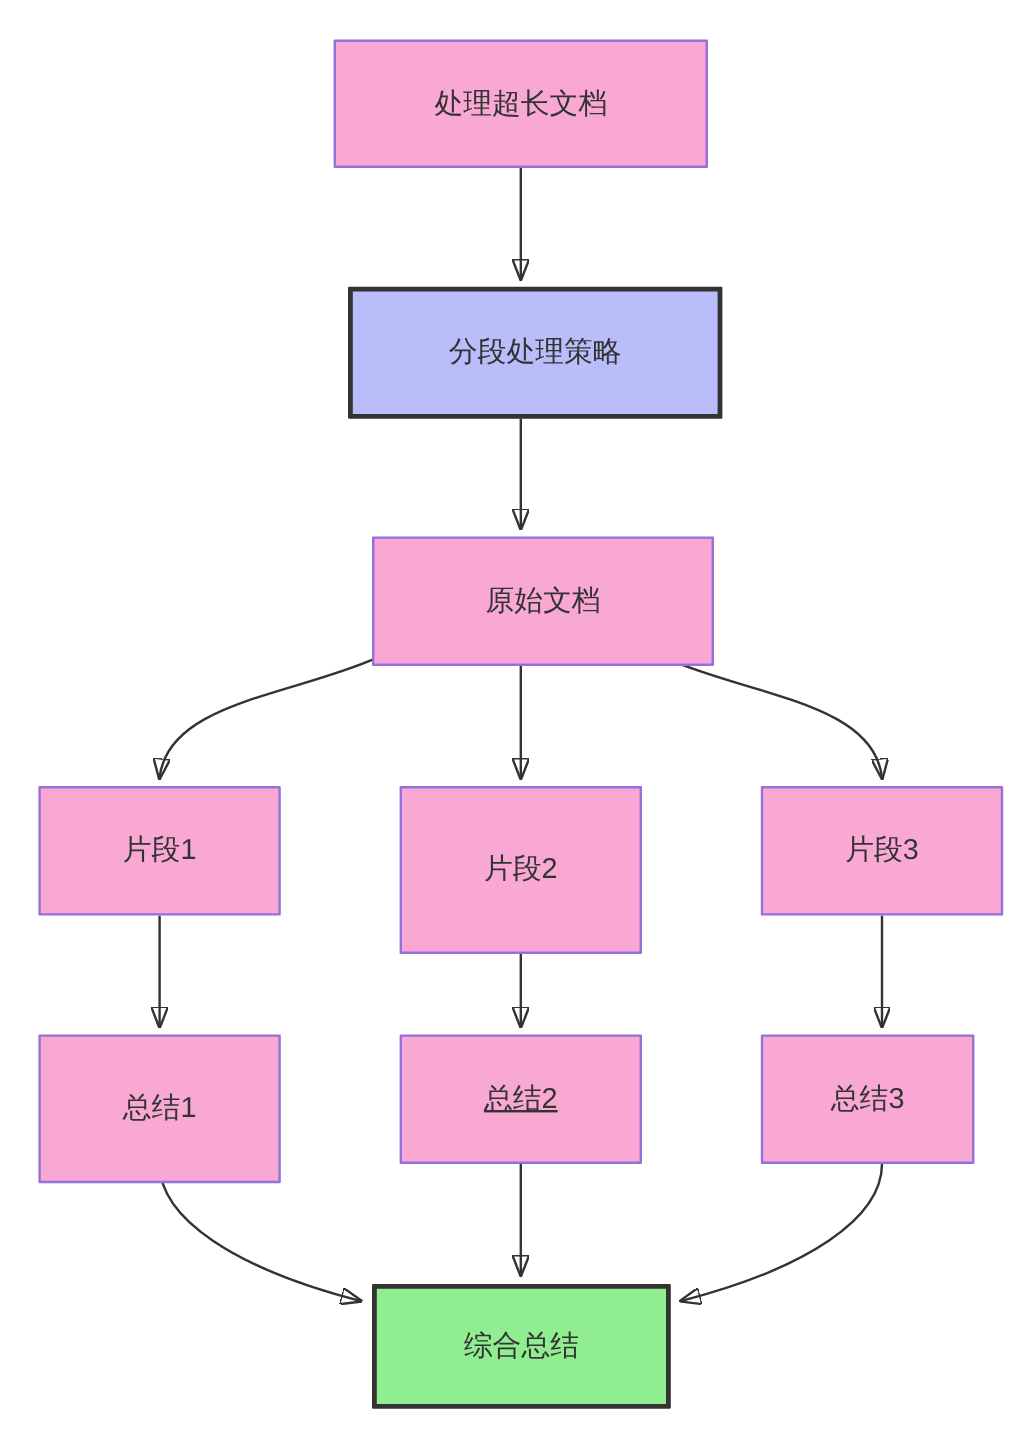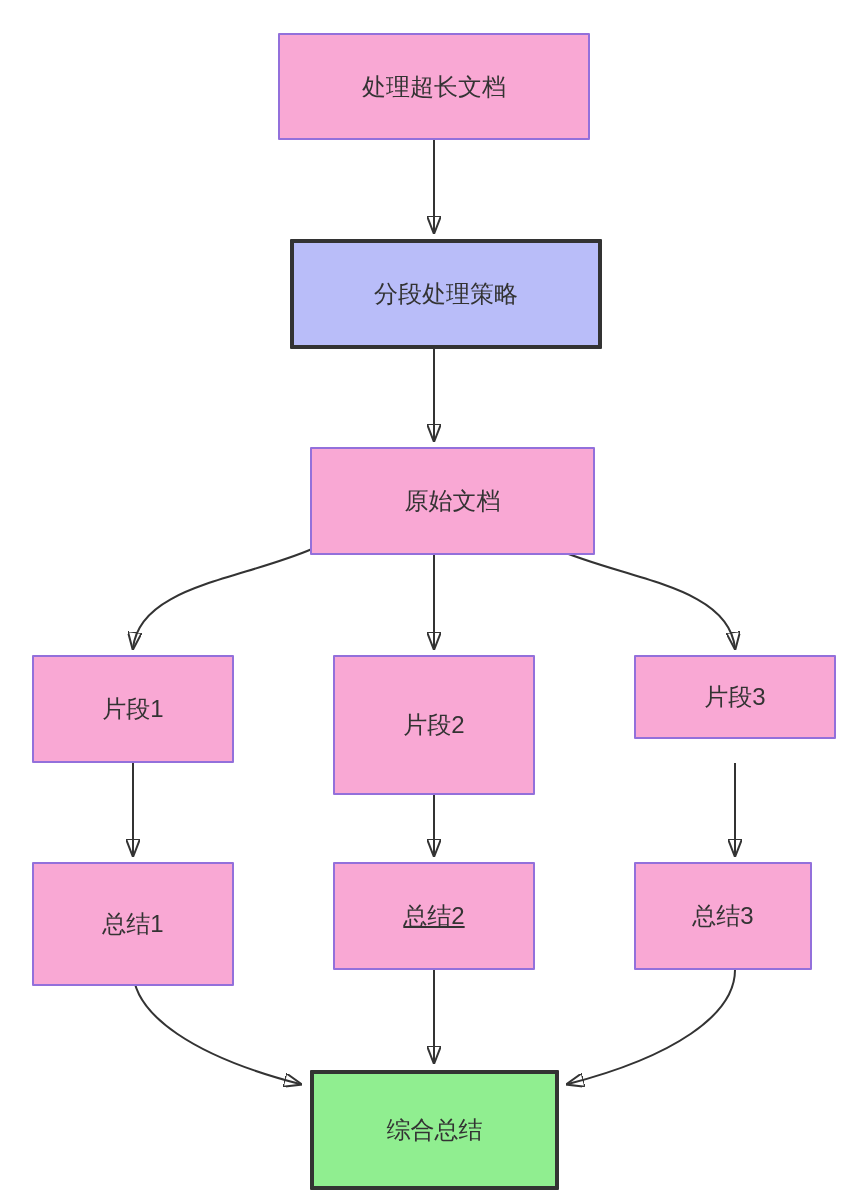--- a/index.html
+++ b/index.html
@@ -95,33 +95,33 @@
   </div>
 
   <div class="node node--light" style="left:32px;top:655px;width:202px;height:108px;">
     <span class="node-label">片段1</span>
   </div>
 
   <div class="node node--light" style="left:333px;top:655px;width:202px;height:140px;">
     <span class="node-label">片段2</span>
   </div>
 
-  <div class="node node--light" style="left:634px;top:655px;width:202px;height:84px;">
+  <div class="node node--light" style="left:634px;top:655px;width:202px;height:108px;">
     <span class="node-label">片段3</span>
   </div>
 
   <div class="node node--light" style="left:32px;top:862px;width:202px;height:124px;">
     <span class="node-label">总结1</span>
   </div>
 
   <div class="node node--light" style="left:333px;top:862px;width:202px;height:108px;text-decoration:underline;">
     <span class="node-label">总结2</span>
   </div>
 
   <div class="node node--light" style="left:634px;top:862px;width:178px;height:108px;">
     <span class="node-label">总结3</span>
   </div>
 
-  <div class="node node--final" style="left:310px;top:1070px;width:249px;height:120px;">
+  <div class="node node--final" style="left:310px;top:1070px;width:249px;height:104px;">
     <span class="node-label">综合总结</span>
   </div>
 
 </div>
 
 </body></html>

